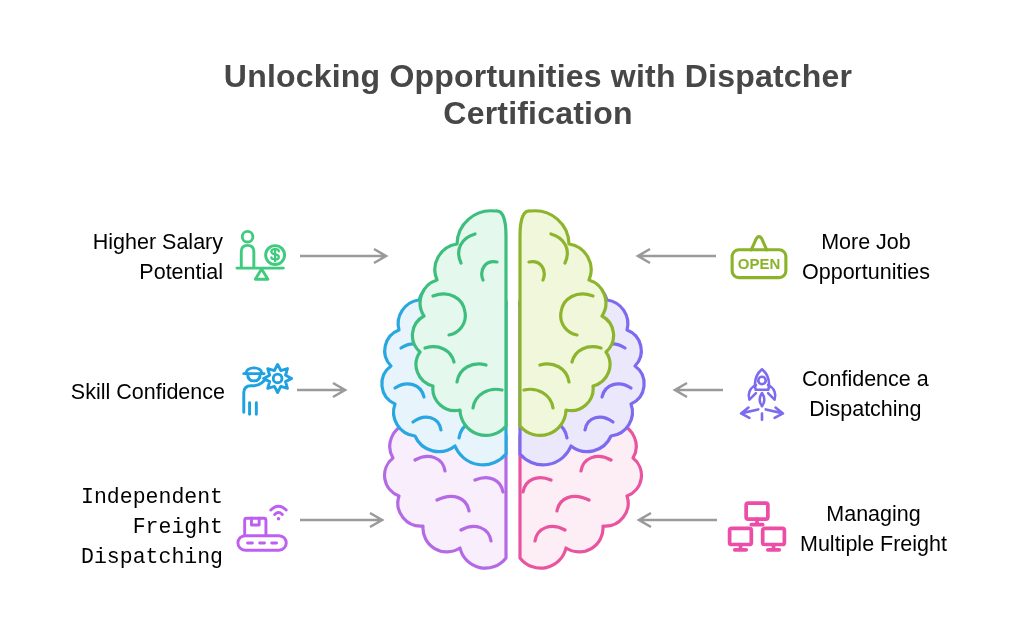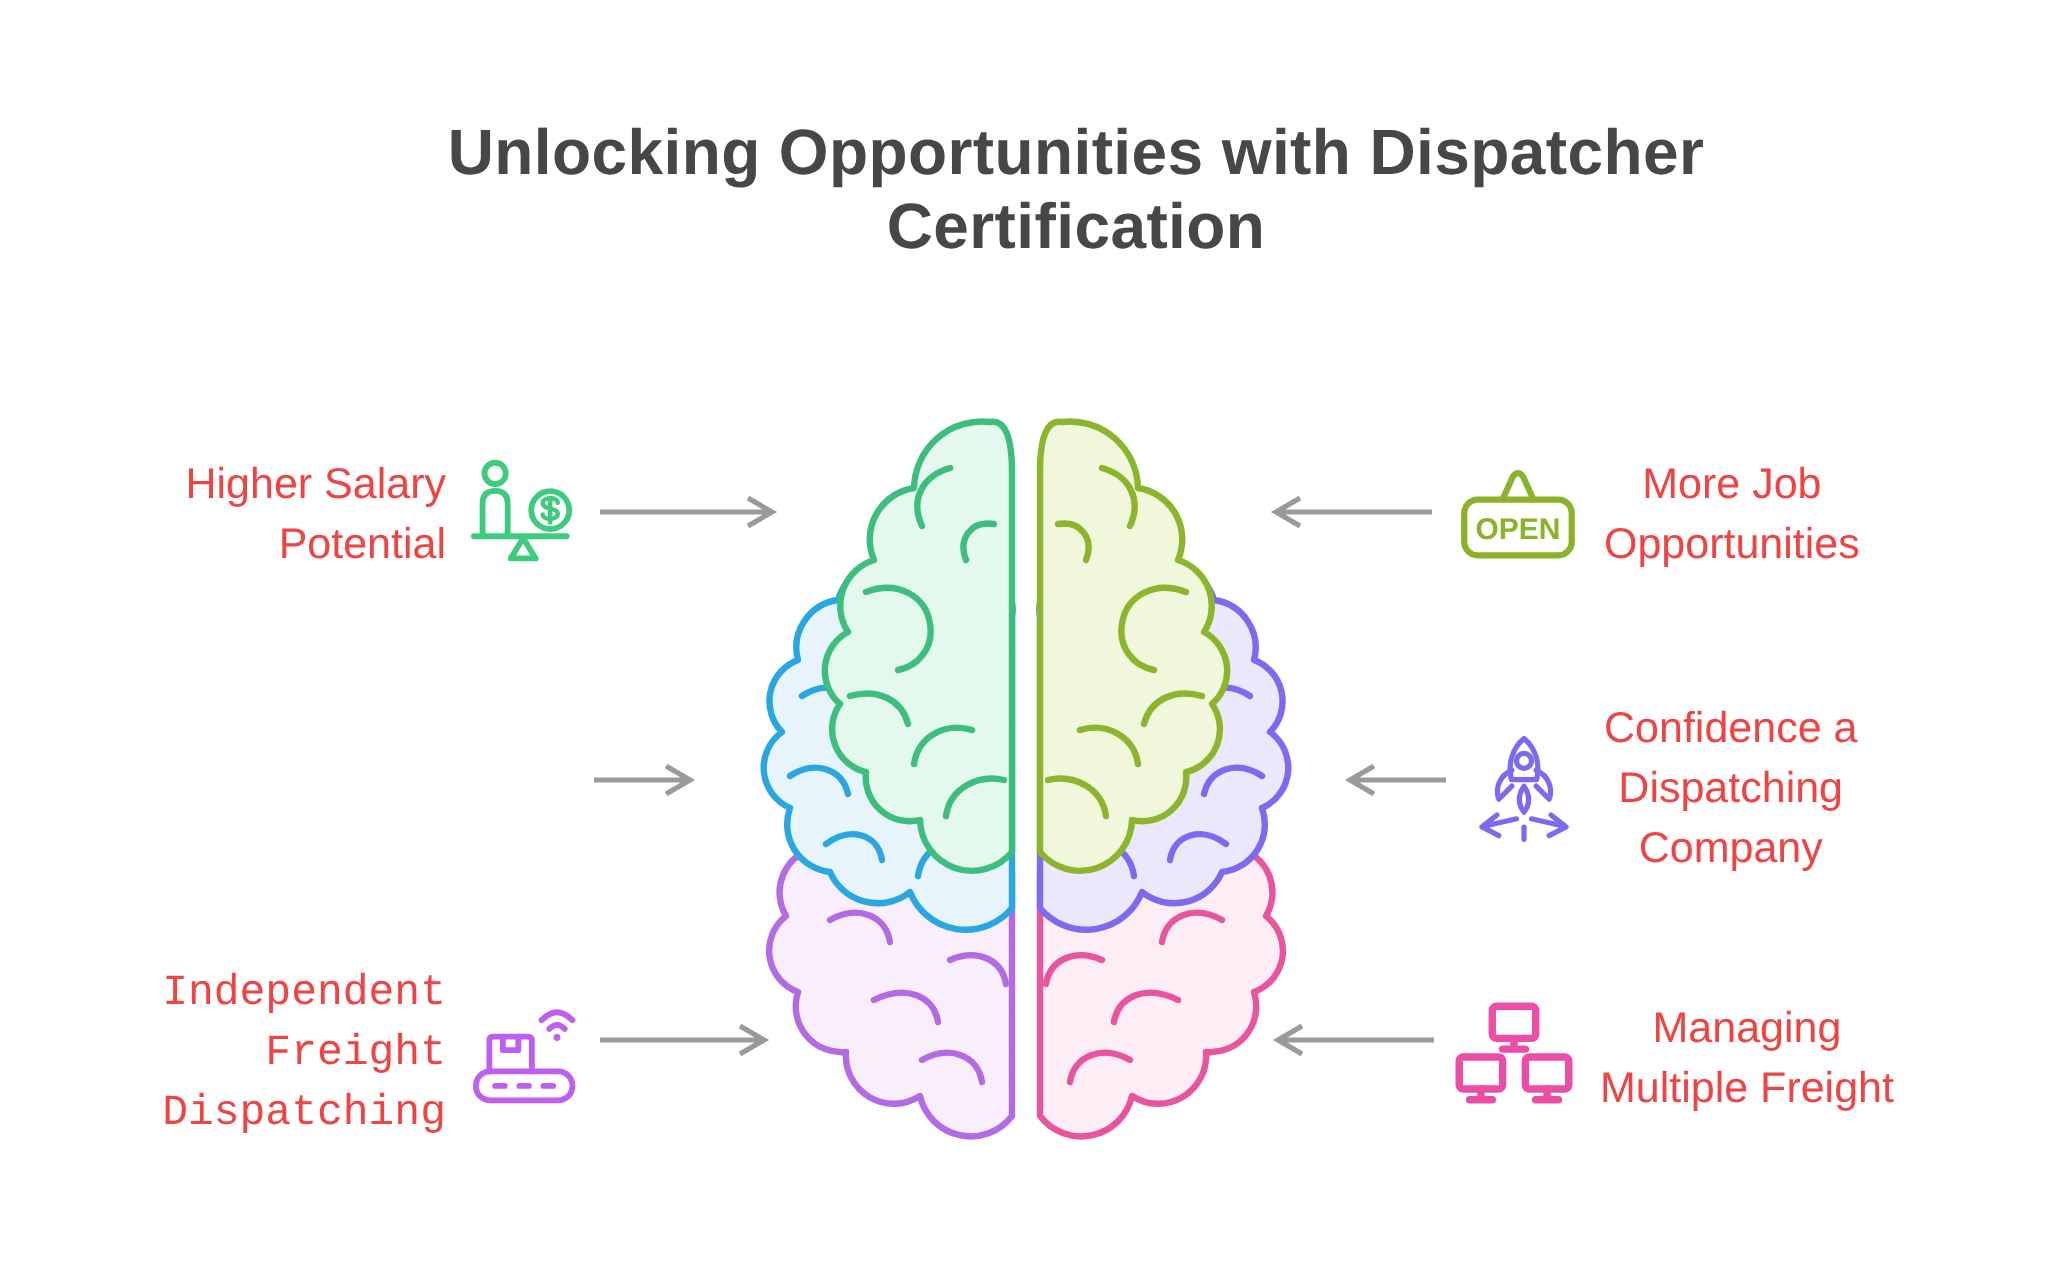--- a/index.html
+++ b/index.html
@@ -5,21 +5,21 @@
   html,body{margin:0;padding:0;background:#fff;}
   .canvas{
     position:relative;width:1024px;height:632px;background:#fff;overflow:hidden;
     font-family:"Liberation Sans","DejaVu Sans",sans-serif;
   }
   .title{
     position:absolute;top:58px;left:0;width:1024px;text-align:center;
     font-size:32px;font-weight:700;line-height:37px;color:#474747;letter-spacing:.2px;padding-left:26px;
   }
   .benefit{position:absolute;display:flex;align-items:center;gap:12px;}
-  .label{font-size:21.5px;line-height:30px;color:#ef4444;}
+  .label{font-size:21.5px;line-height:30px;color:#000000;}
   .benefit.left .label{text-align:right;}
   .benefit.right .label{text-align:center;}
   .icon{flex:0 0 auto;display:block;}
   .arrow{position:absolute;}
   .brain{position:absolute;left:357px;top:196px;}
 </style>
 </head>
 <body>
 
 <div class="canvas">
@@ -40,20 +40,37 @@
         <path d="M6.5,40 V24.5 Q6.5,18 13,18 Q19.5,18 19.5,24.5 V40"></path>
         <path d="M2,41.5 H50"></path>
         <path d="M21,53 L27.5,42.5 L34,53 Z"></path>
         <circle cx="41.5" cy="28" r="9.8"></circle>
         <path d="M41.5,21.6 V34.4" stroke-width="2.3"></path>
         <path d="M45.4,24.2 C45.4,22.7 43.6,21.9 41.5,21.9 C39.4,21.9 37.6,22.9 37.6,24.5 C37.6,26.1 39.4,26.8 41.5,27.2 C43.6,27.6 45.4,28.3 45.4,29.9 C45.4,31.5 43.6,32.5 41.5,32.5 C39.4,32.5 37.6,31.7 37.6,30.3" stroke-width="2.3"></path>
       </g>
     </svg>
   </div>
 
+  <div class="benefit left" style="left:28px;top:359px;height:66px;">
+    <div class="label" style="width:197px;">
+      <div>Skill Confidence</div>
+    </div>
+    <svg class="icon" width="58" height="64" viewBox="0 0 60 64">
+      <g fill="none" stroke-width="3" stroke-linecap="round" stroke-linejoin="round" stroke="#1da1e0">
+        <path d="M9,13 C10,5 25,5 26,13"></path>
+        <path d="M7,13 H28"></path>
+        <path d="M11,13 Q11,20.5 17.5,20.5 Q24,20.5 24,13"></path>
+        <path d="M7,53 V33 Q7,25.5 14.5,25.5 H17 Q22,25.5 25.5,22.5 L29,19.5"></path>
+        <path d="M13,43 V55"></path>
+        <path d="M20,43 V55"></path>
+        <path d="M42,3.5 L45.3,9.8 L52.2,7.8 L50.2,14.7 L56.5,18 L50.2,21.3 L52.2,28.2 L45.3,26.2 L42,32.5 L38.7,26.2 L31.8,28.2 L33.8,21.3 L27.5,18 L33.8,14.7 L31.8,7.8 L38.7,9.8 Z"></path>
+        <circle cx="42" cy="18" r="4.5"></circle>
+      </g>
+    </svg>
+  </div>
 
   <div class="benefit left" style="left:40px;top:480px;height:94px;">
     <div class="label" style="width:183px;font-family:Liberation Mono, monospace;">
       <div>Independent</div>
       <div>Freight</div>
       <div>Dispatching</div>
     </div>
     <svg class="icon" width="58" height="62" viewBox="0 0 60 64">
       <g fill="none" stroke-width="3" stroke-linecap="round" stroke-linejoin="round" stroke="#bd5ff0">
         <rect x="3" y="41" width="50" height="15" rx="7.5"></rect>
@@ -90,21 +107,20 @@
         <path d="M36.5,20.5 C43.5,23.5 45.5,30.5 43.5,36 L36.5,29"></path>
         <path d="M30,29 C33.3,33.8 33.3,38.6 30,43 C26.7,38.6 26.7,33.8 30,29 Z"></path>
         <path d="M26,46.5 L8.5,50.5 M15.5,44.5 L7.5,50.8 L16.5,55.5"></path>
         <path d="M34,46.5 L51.5,50.5 M44.5,44.5 L52.5,50.8 L43.5,55.5"></path>
         <path d="M30,51 V57.5"></path>
       </g>
     </svg>
     <div class="label">
       <div>Confidence a</div>
       <div>Dispatching</div>
-      <div>Company</div>
     </div>
   </div>
 
   <div class="benefit right" style="left:726px;top:494px;height:70px;">
     <svg class="icon" width="62" height="58" viewBox="0 0 60 56">
       <g fill="none" stroke-width="3.6" stroke-linecap="round" stroke-linejoin="round" stroke="#ec4da6">
         <rect x="19.5" y="3" width="21" height="15.5" rx="2"></rect>
         <path d="M30,18.5 V23 M24.5,23.7 H35.5"></path>
         <rect x="3.5" y="27.5" width="21" height="15.5" rx="2"></rect>
         <path d="M14,43 V47.5 M8.5,48.2 H19.5"></path>

